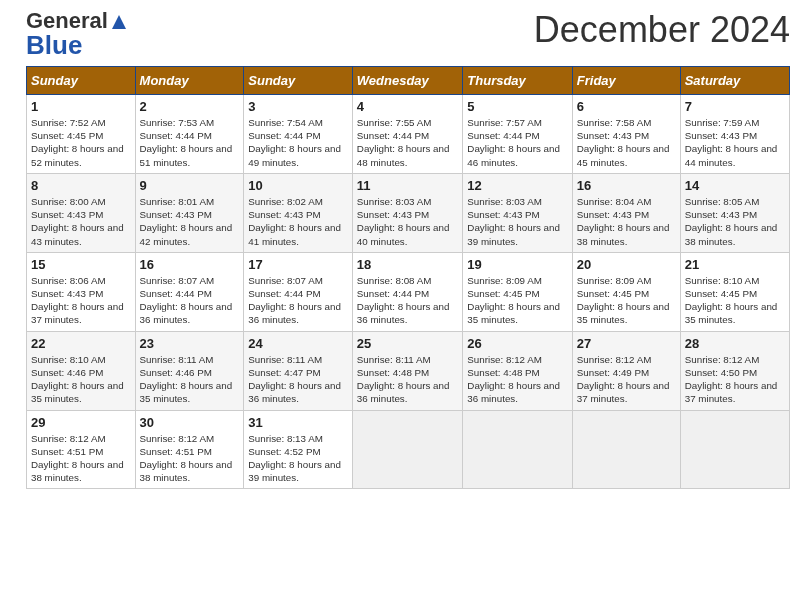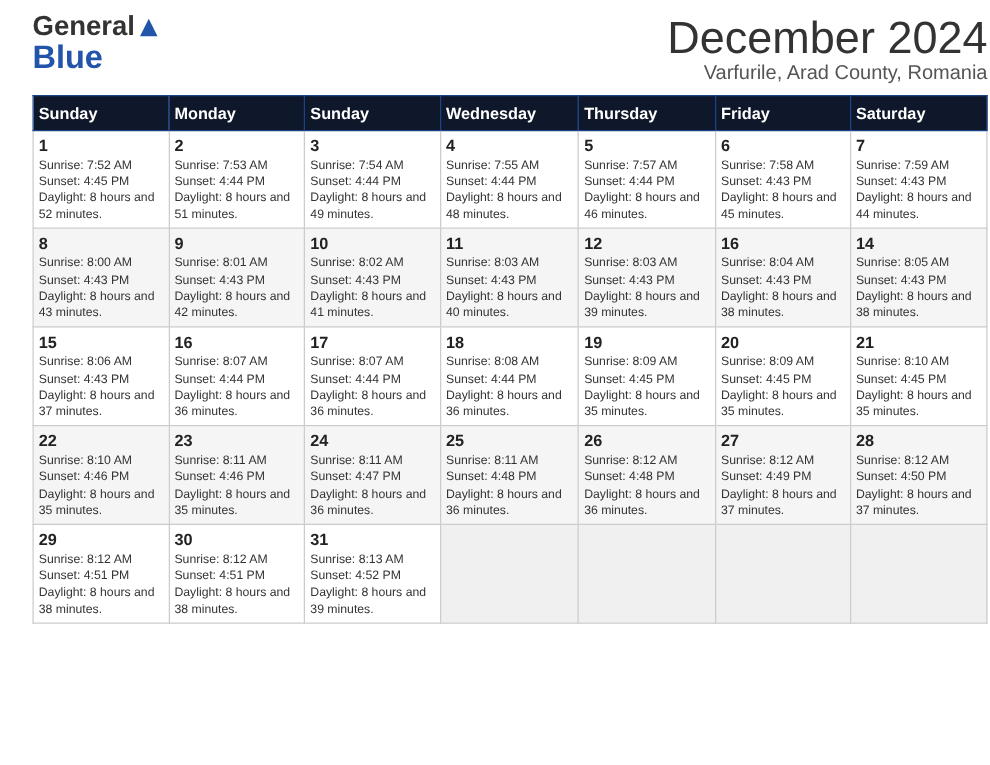--- a/index.html
+++ b/index.html
@@ -55,27 +55,28 @@
       font-size: 16px;
       font-weight: normal;
       color: #555;
     }
     .calendar {
       width: 100%;
       border-collapse: collapse;
       font-size: 10.5px;
     }
     .calendar thead tr th {
-      background: #0f172a;
+      background: #a16207;
       color: #fff;
       padding: 6px 4px;
       text-align: left;
       font-size: 13px;
       font-weight: bold;
       border: 1px solid #1a4488;
+      font-style: italic;
     }
     .calendar tbody tr td {
       vertical-align: top;
       border: 1px solid #ccc;
       padding: 4px 4px 4px 4px;
       width: 113px;
       background: #fff;
       min-height: 75px;
     }
     .calendar tbody tr:nth-child(even) td {
@@ -106,21 +107,20 @@
       <div class="logo-row">
         <span class="logo-general">General</span>
         <svg width="18" height="18" viewBox="0 0 18 18" style="margin-left:2px;margin-top:2px;">
           <polygon points="2,16 9,2 16,16" fill="#2255aa"></polygon>
         </svg>
       </div>
       <span class="logo-blue">Blue</span>
     </div>
     <div class="title-block">
       <h1>December 2024</h1>
-      <h2>Varfurile, Arad County, Romania</h2>
     </div>
   </div>
 
   <table class="calendar">
     <thead>
       <tr>
         <th>Sunday</th>
         <th>Monday</th>
         <th>Sunday</th>
         <th>Wednesday</th>

